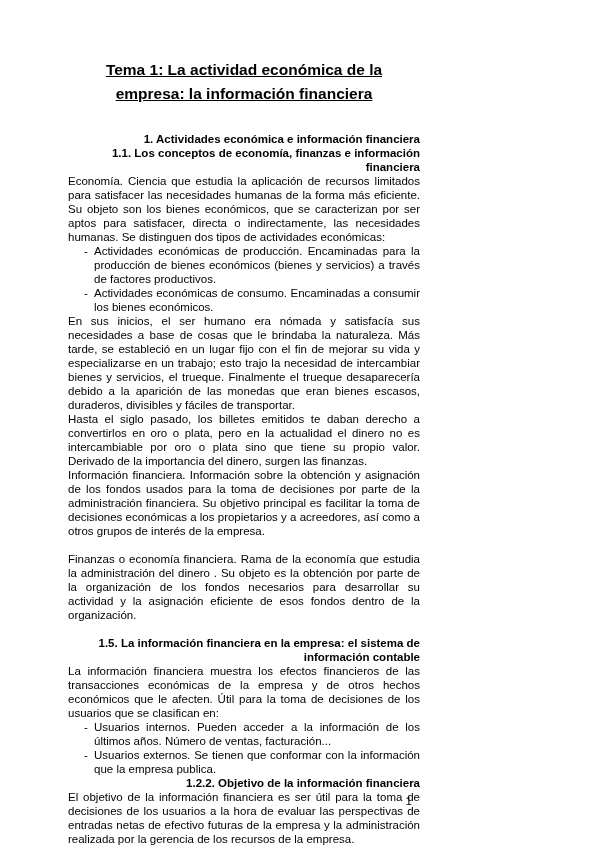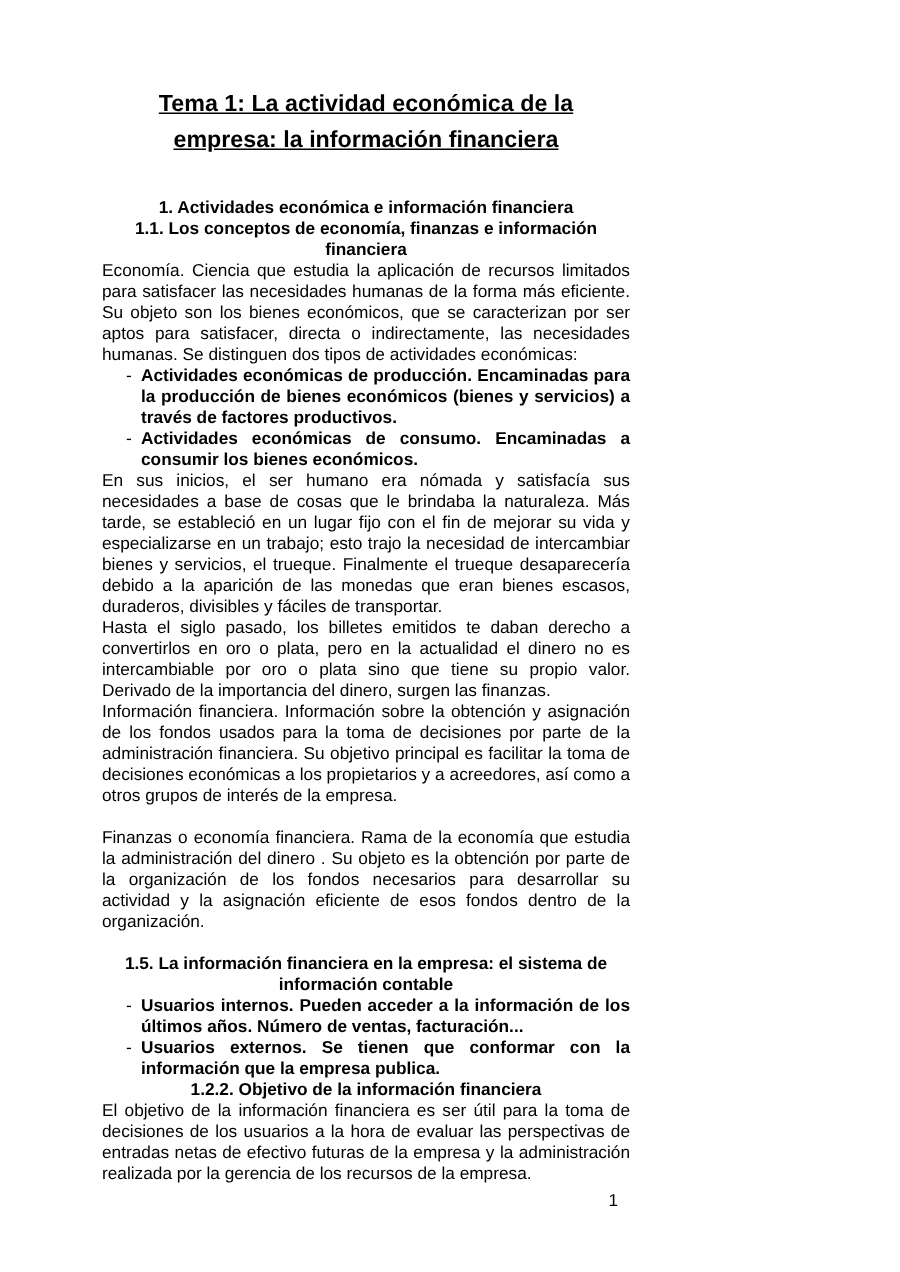--- a/index.html
+++ b/index.html
@@ -29,37 +29,36 @@
   }
   .content { }
   .block {
     font-size: 11.5px;
     line-height: 14px;
     margin: 0;
     text-align: justify;
   }
   .hd {
     font-weight: bold;
-    text-align: center;
+    text-align: right;
   }
   .mt { margin-top: 14px; }
   .bullet {
     display: flex;
     align-items: flex-start;
   }
   .dash {
     flex: none;
     width: 26px;
     padding-left: 16px;
     box-sizing: border-box;
   }
   .btext {
     flex: 1;
     text-align: justify;
-    font-weight: bold;
   }
   .page-number {
     position: absolute;
     right: 76px;
     bottom: 40px;
     font-size: 11.5px;
     line-height: 14px;
   }
 </style>
 </head>
@@ -84,20 +83,21 @@
       <span class="btext">Actividades económicas de consumo. Encaminadas a consumir los bienes económicos.</span>
     </div>
 
     <p class="block">En sus inicios, el ser humano era nómada y satisfacía sus necesidades a base de cosas que le brindaba la naturaleza. Más tarde, se estableció en un lugar fijo con el fin de mejorar su vida y especializarse en un trabajo; esto trajo la necesidad de intercambiar bienes y servicios, el trueque. Finalmente el trueque desaparecería debido a la aparición de las monedas que eran bienes escasos, duraderos, divisibles y fáciles de transportar.</p>
     <p class="block">Hasta el siglo pasado, los billetes emitidos te daban derecho a convertirlos en oro o plata, pero en la actualidad el dinero no es intercambiable por oro o plata sino que tiene su propio valor. Derivado de la importancia del dinero, surgen las finanzas.</p>
 
     <p class="block">Información financiera. Información sobre la obtención y asignación de los fondos usados para la toma de decisiones por parte de la administración financiera. Su objetivo principal es facilitar la toma de decisiones económicas a los propietarios y a acreedores, así como a otros grupos de interés de la empresa.</p>
     <p class="block mt">Finanzas o economía financiera. Rama de la economía que estudia la administración del dinero . Su objeto es la obtención por parte de la organización de los fondos necesarios para desarrollar su actividad y la asignación eficiente de esos fondos dentro de la organización.</p>
 
     <p class="block hd mt">1.5. La información financiera en la empresa: el sistema de información contable</p>
+    <p class="block">La información financiera muestra los efectos financieros de las transacciones económicas de la empresa y de otros hechos económicos que le afecten. Útil para la toma de decisiones de los usuarios que se clasifican en:</p>
 
     <div class="block bullet">
       <span class="dash">-</span>
       <span class="btext">Usuarios internos. Pueden acceder a la información de los últimos años. Número de ventas, facturación...</span>
     </div>
     <div class="block bullet">
       <span class="dash">-</span>
       <span class="btext">Usuarios externos. Se tienen que conformar con la información que la empresa publica.</span>
     </div>
 

